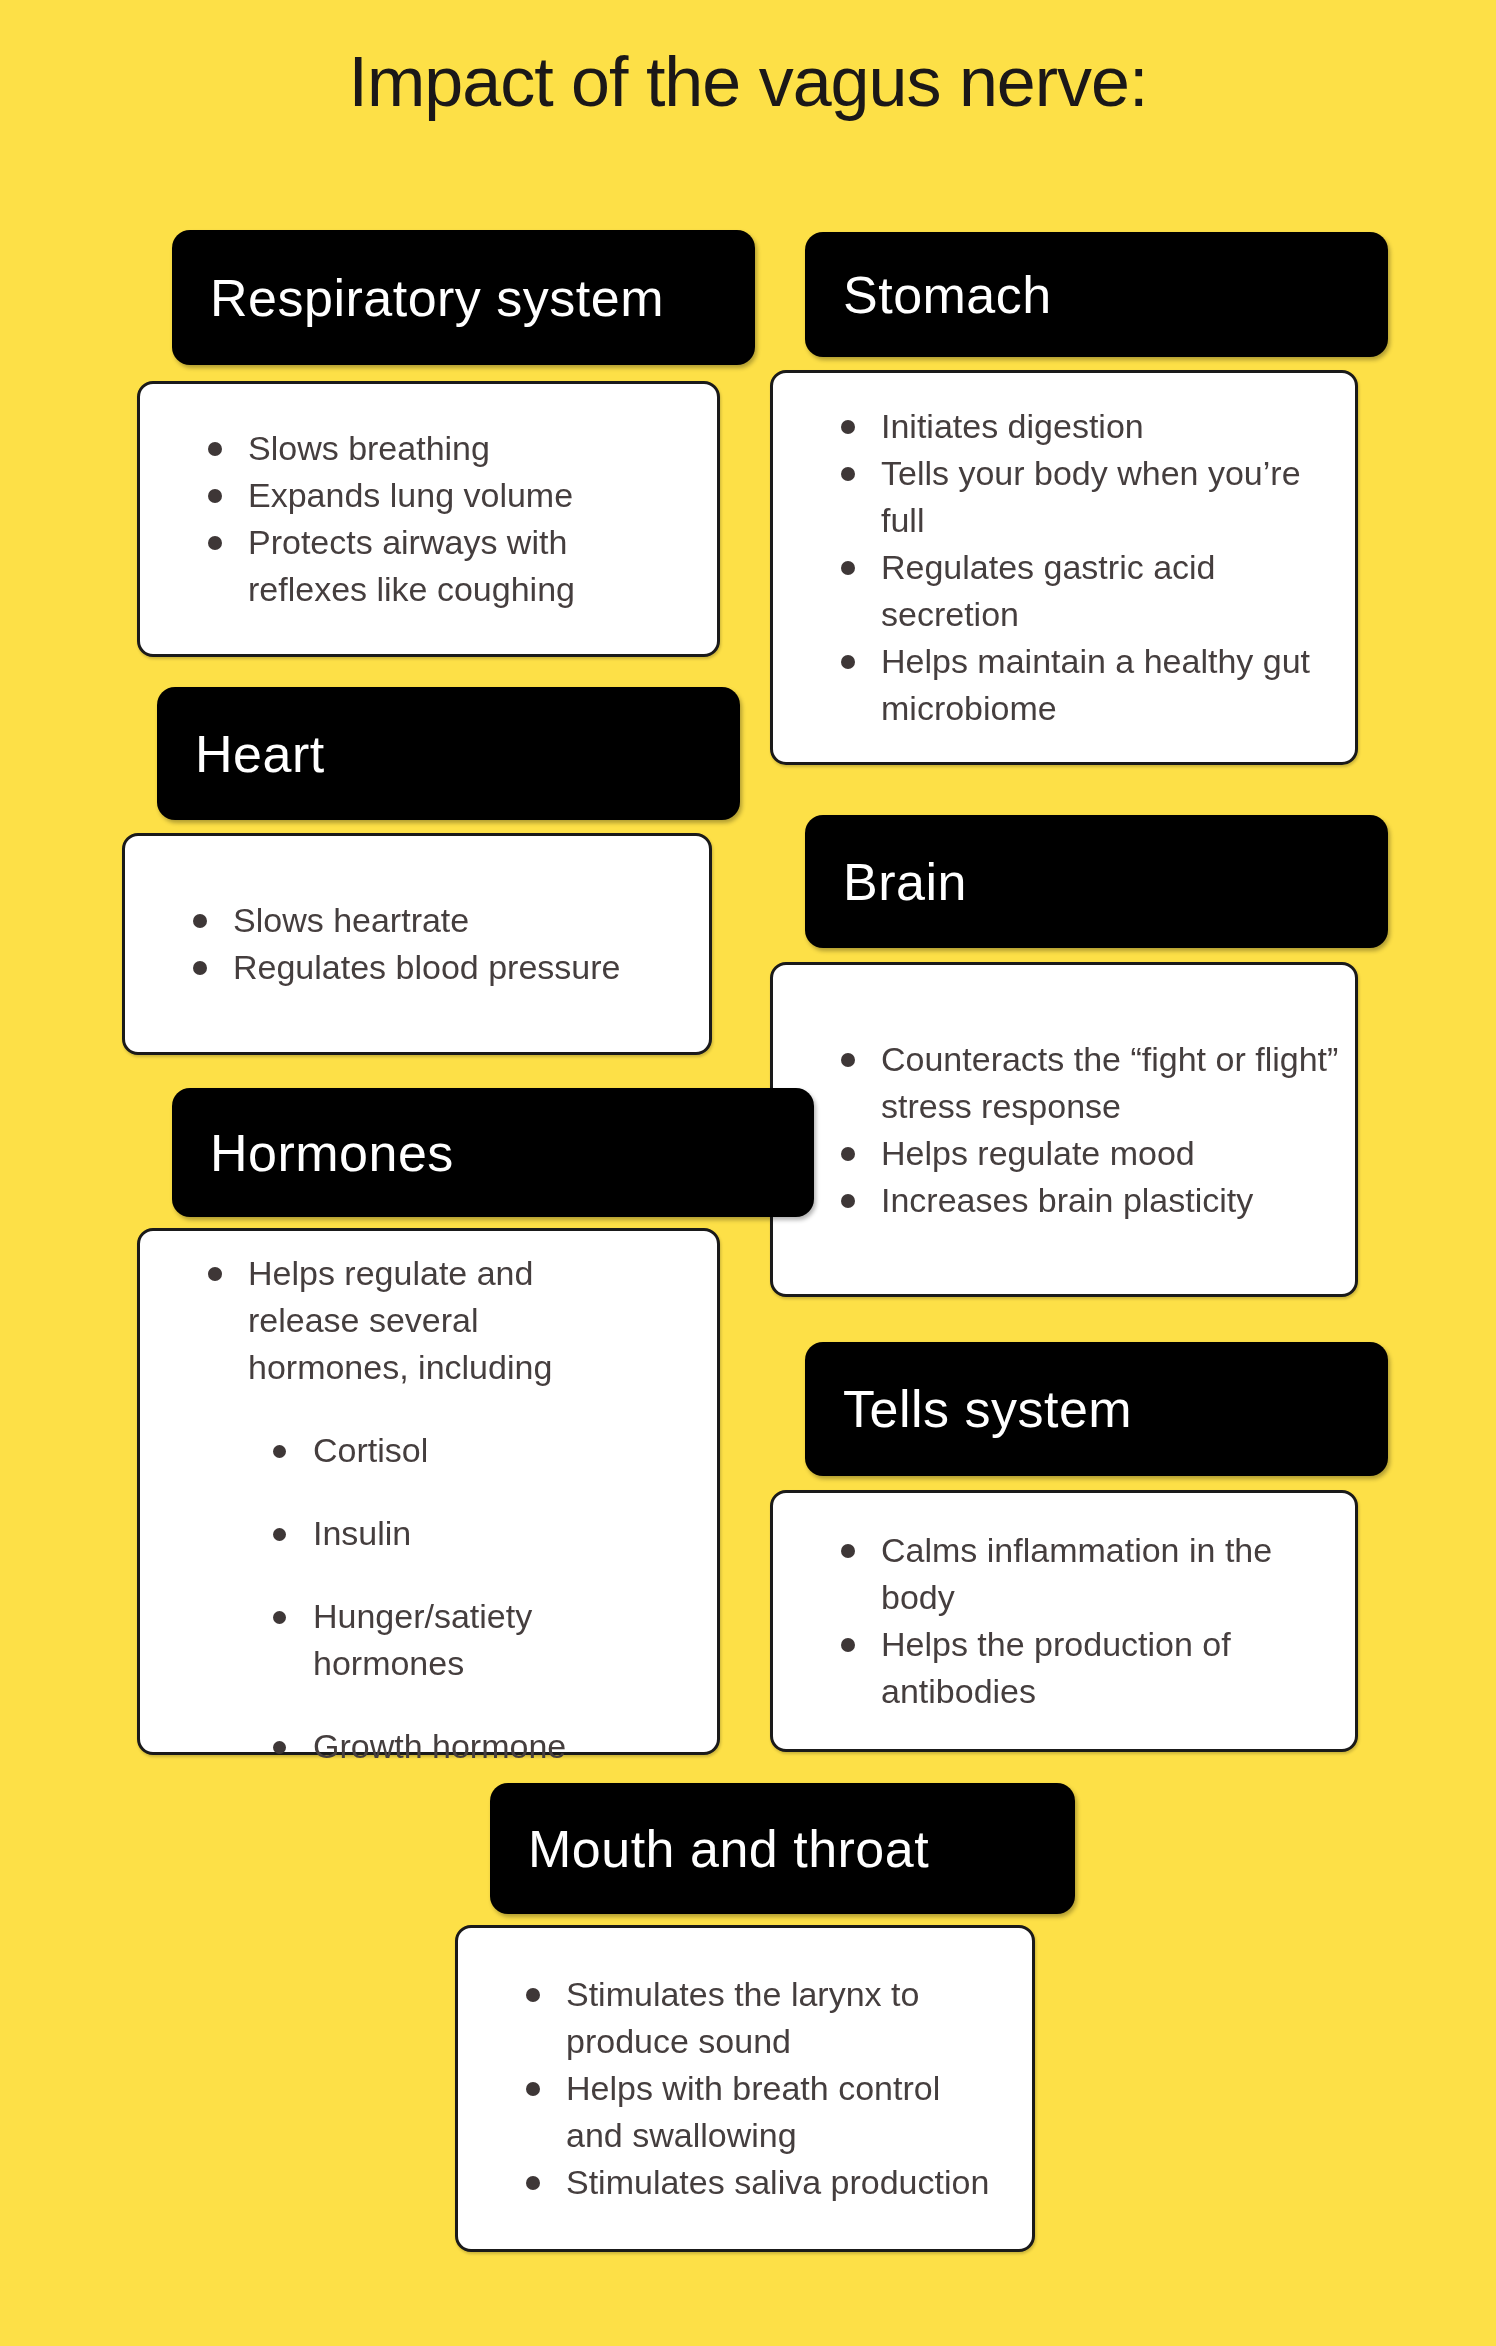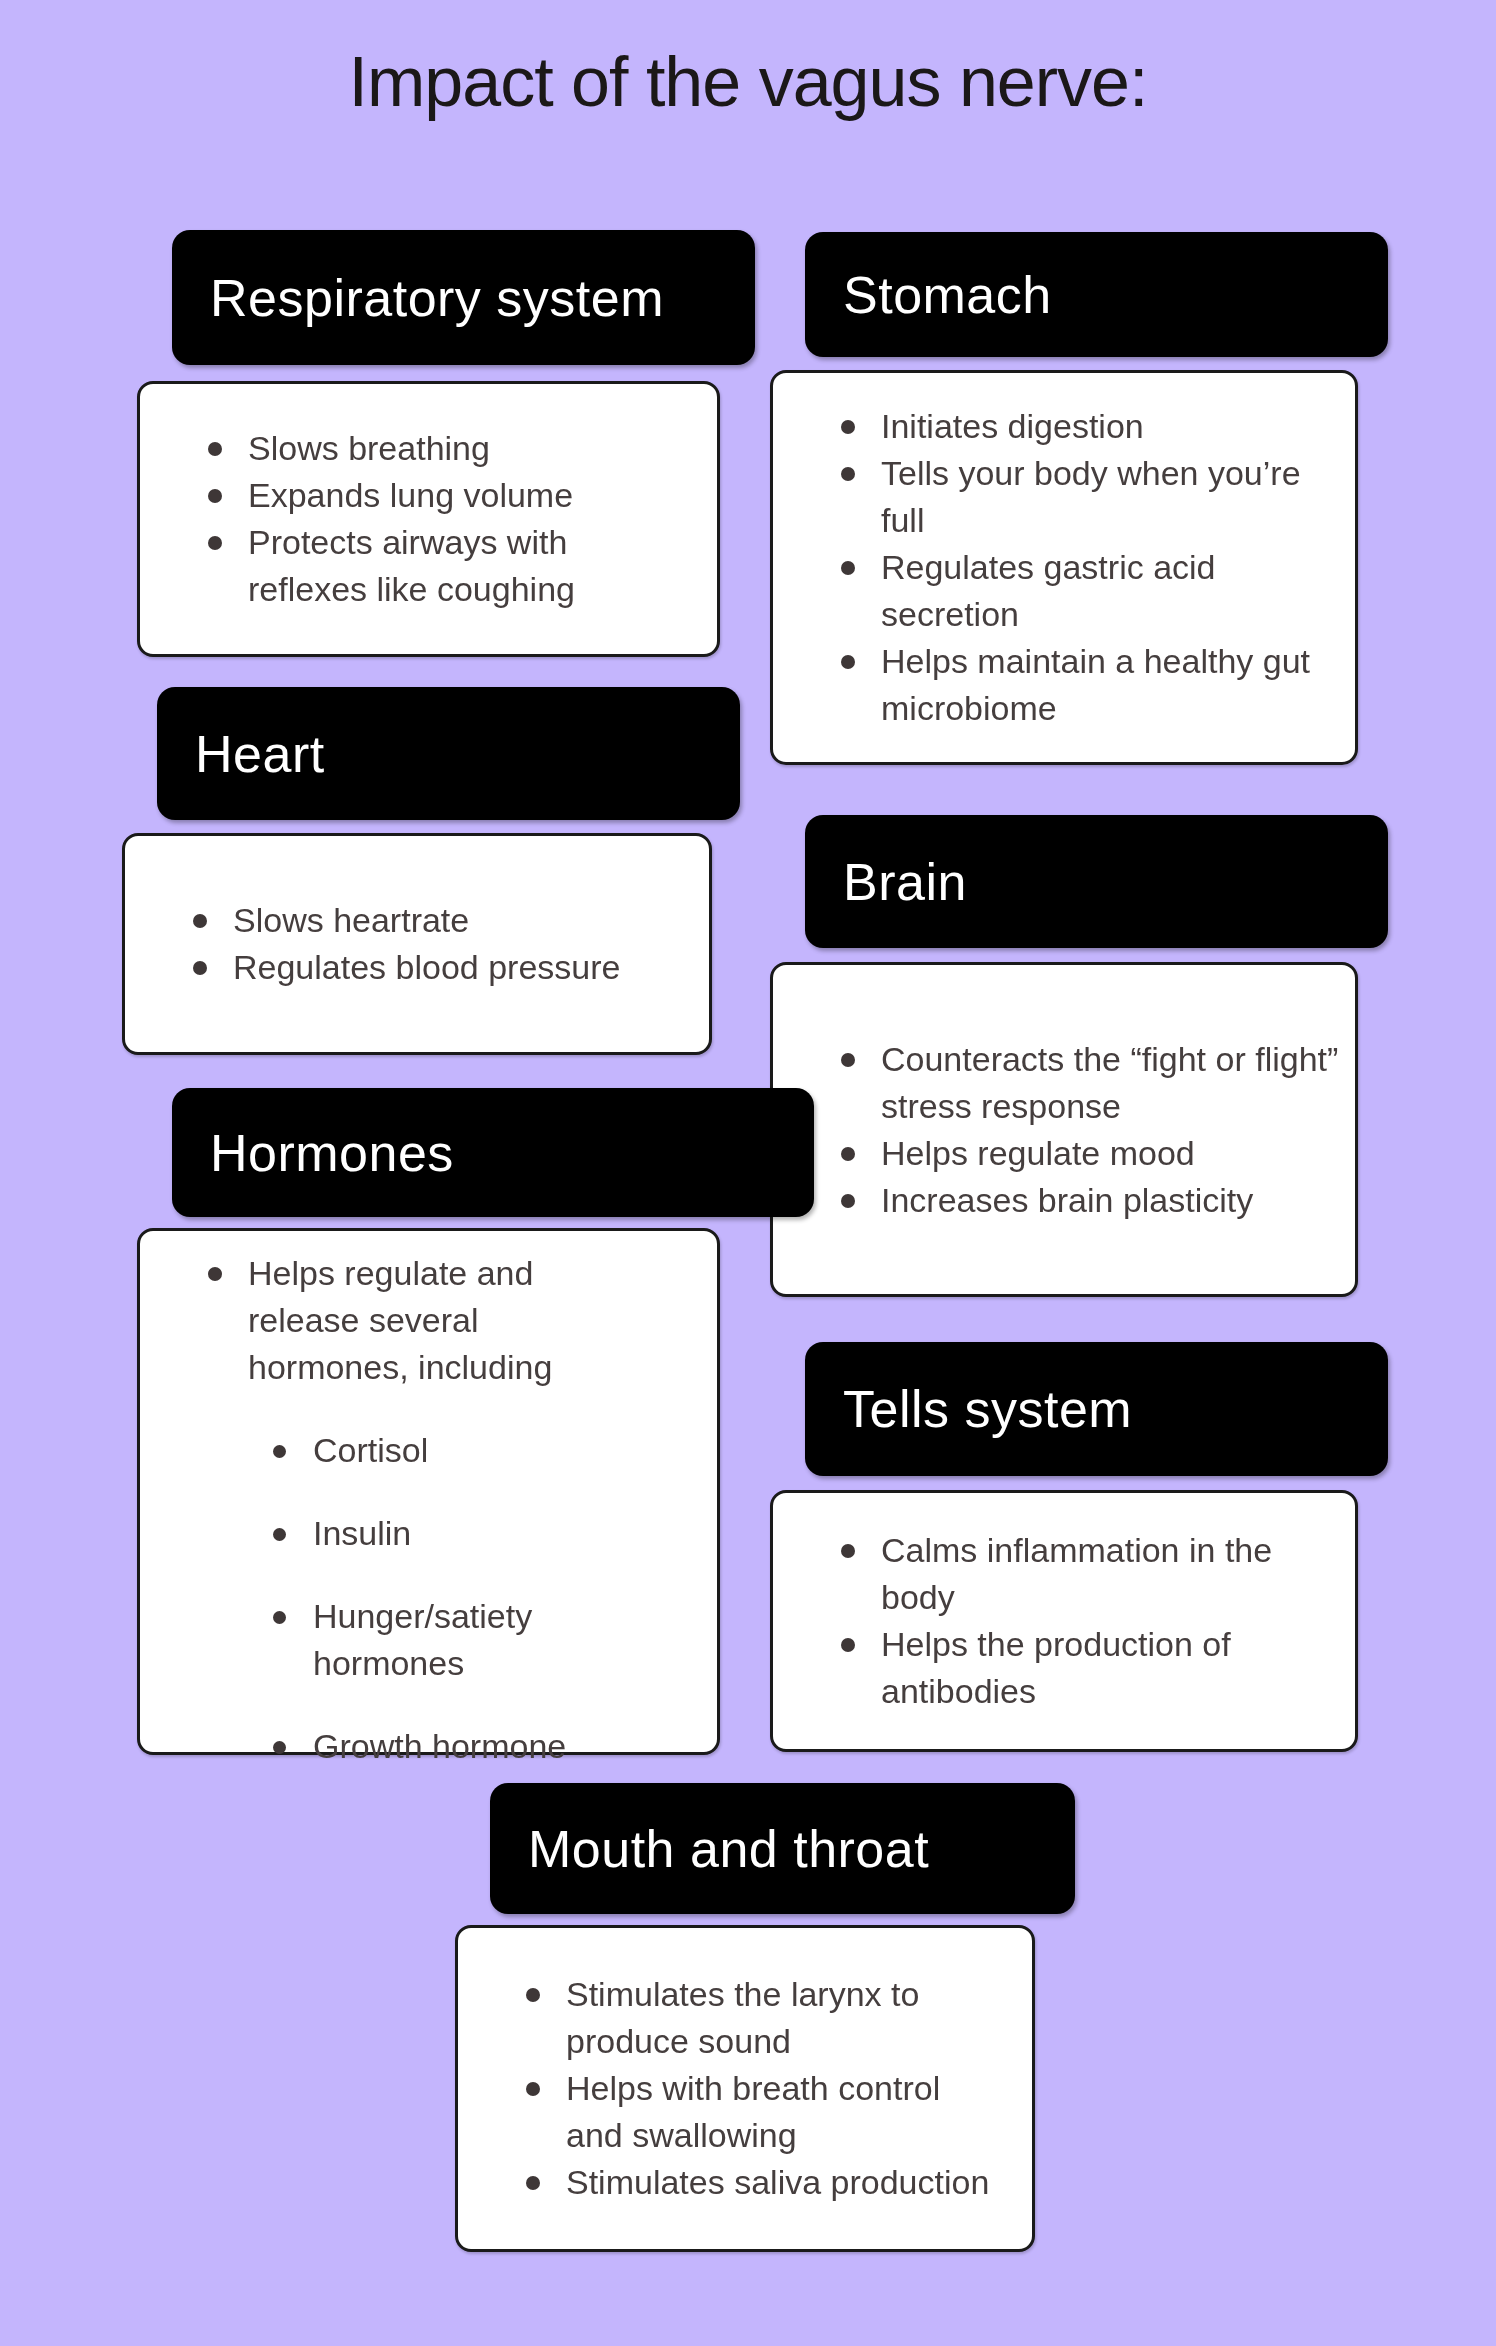--- a/index.html
+++ b/index.html
@@ -1,21 +1,21 @@
 <!DOCTYPE html>
 <html><head>
 <meta charset="utf-8">
 <style>
   html, body { margin: 0; padding: 0; background: #ffffff; }
   .canvas {
     position: relative;
     width: 1496px;
     height: 2346px;
     margin: 0 auto;
-    background: #c4b5fd;
+    background: #fde047;
     font-family: "Liberation Sans", sans-serif;
     overflow: hidden;
   }
   .title {
     position: absolute;
     top: 42px;
     left: 0;
     width: 100%;
     margin: 0;
     text-align: center;

